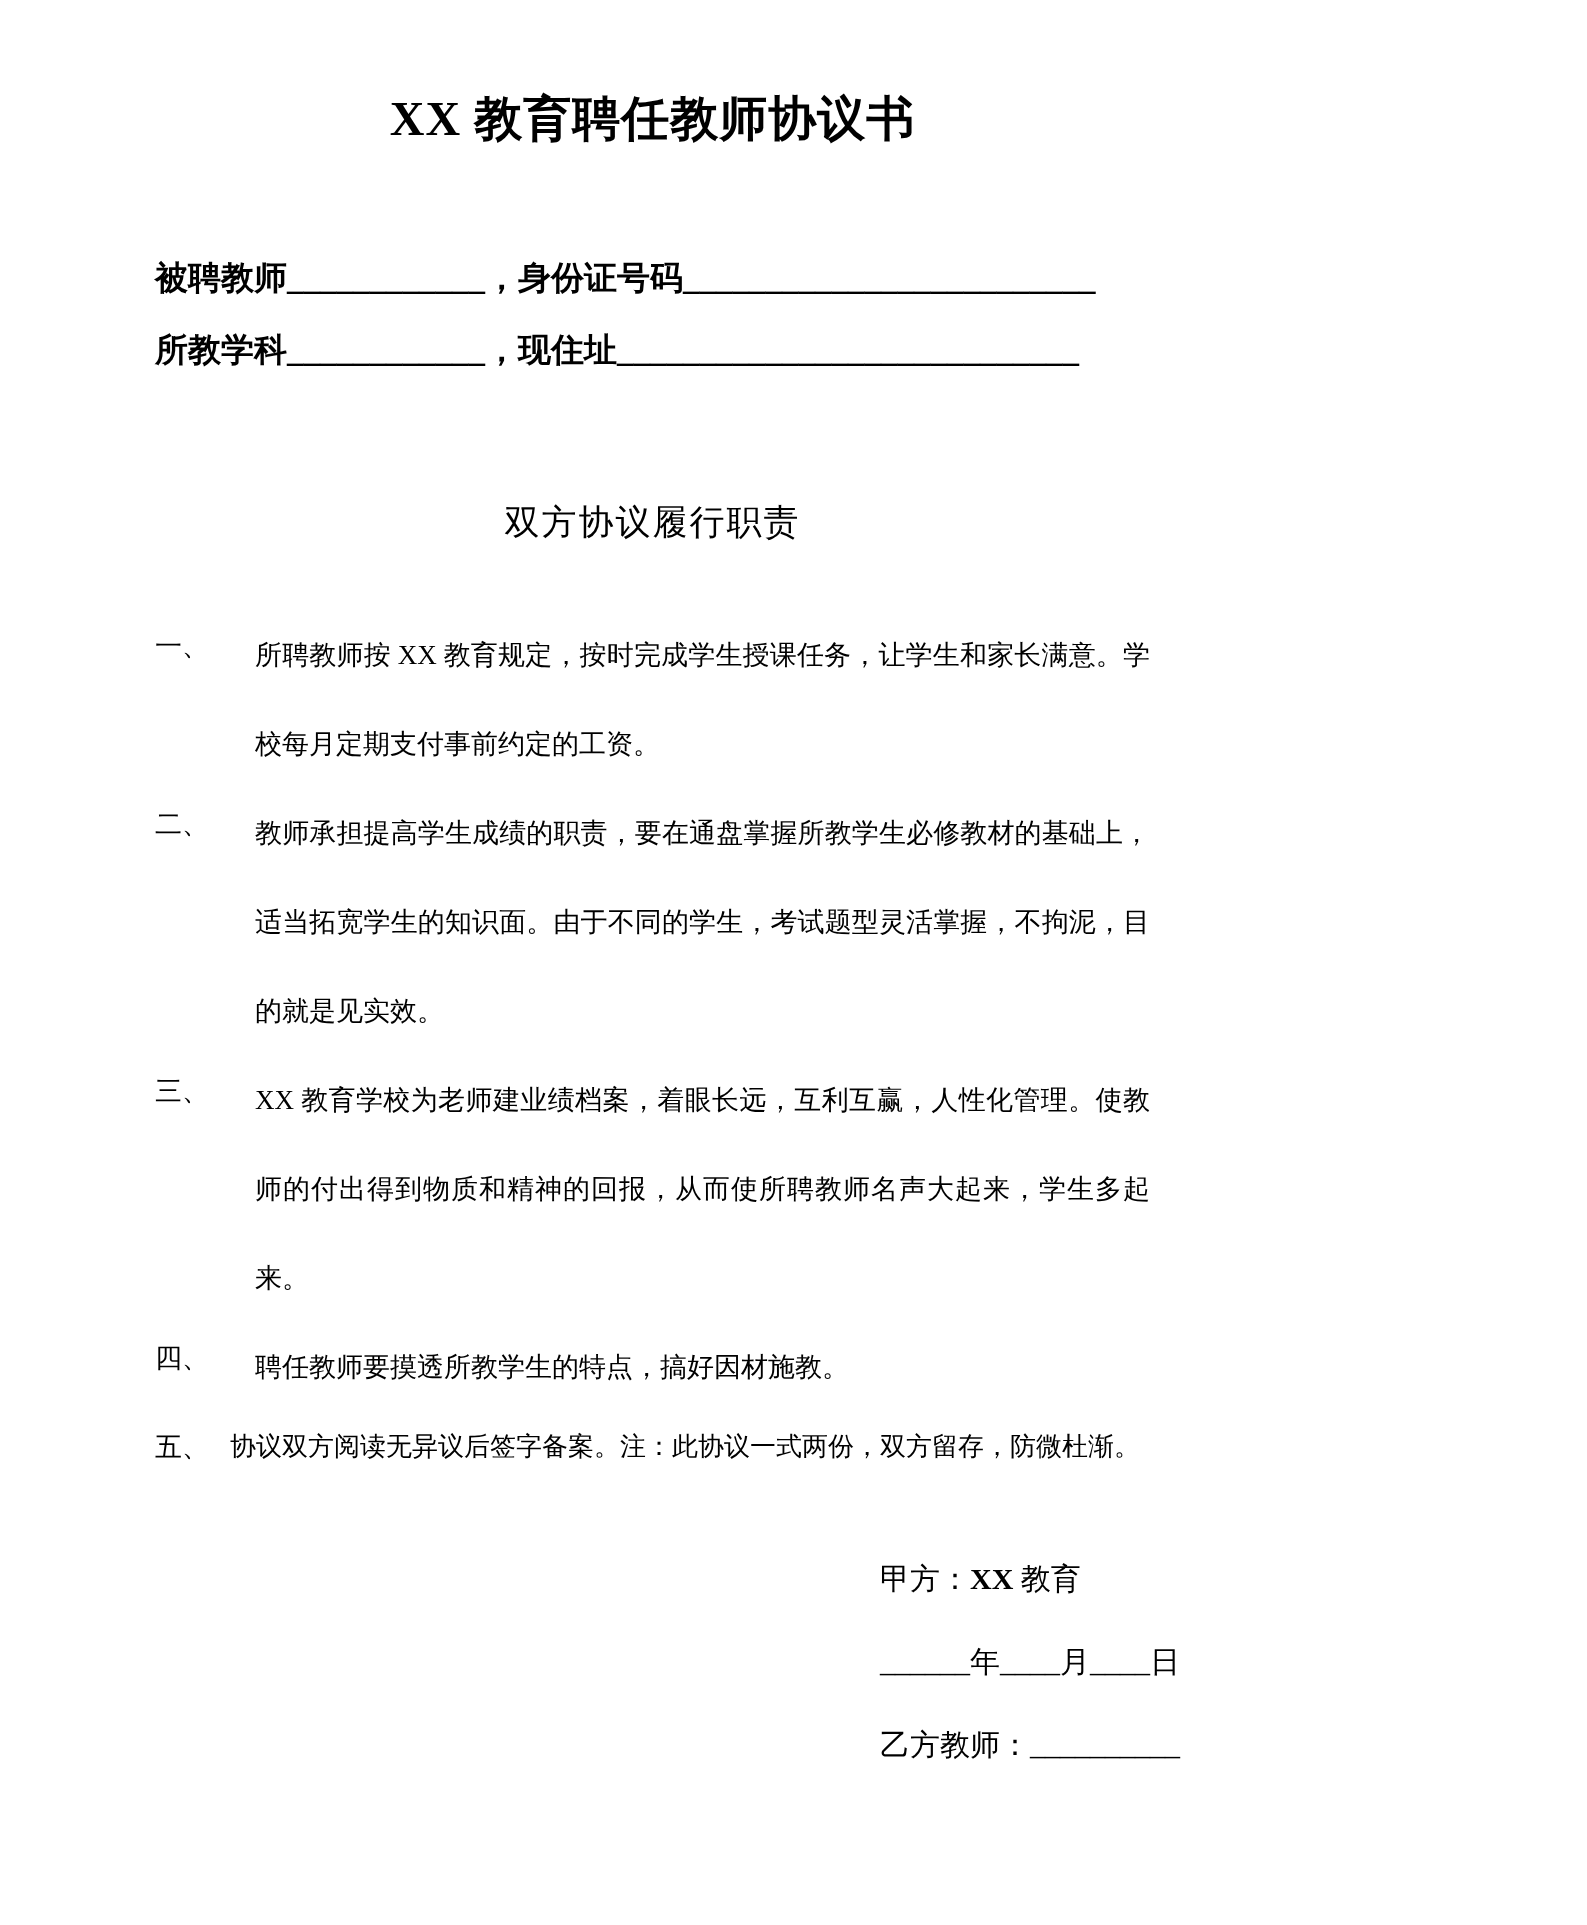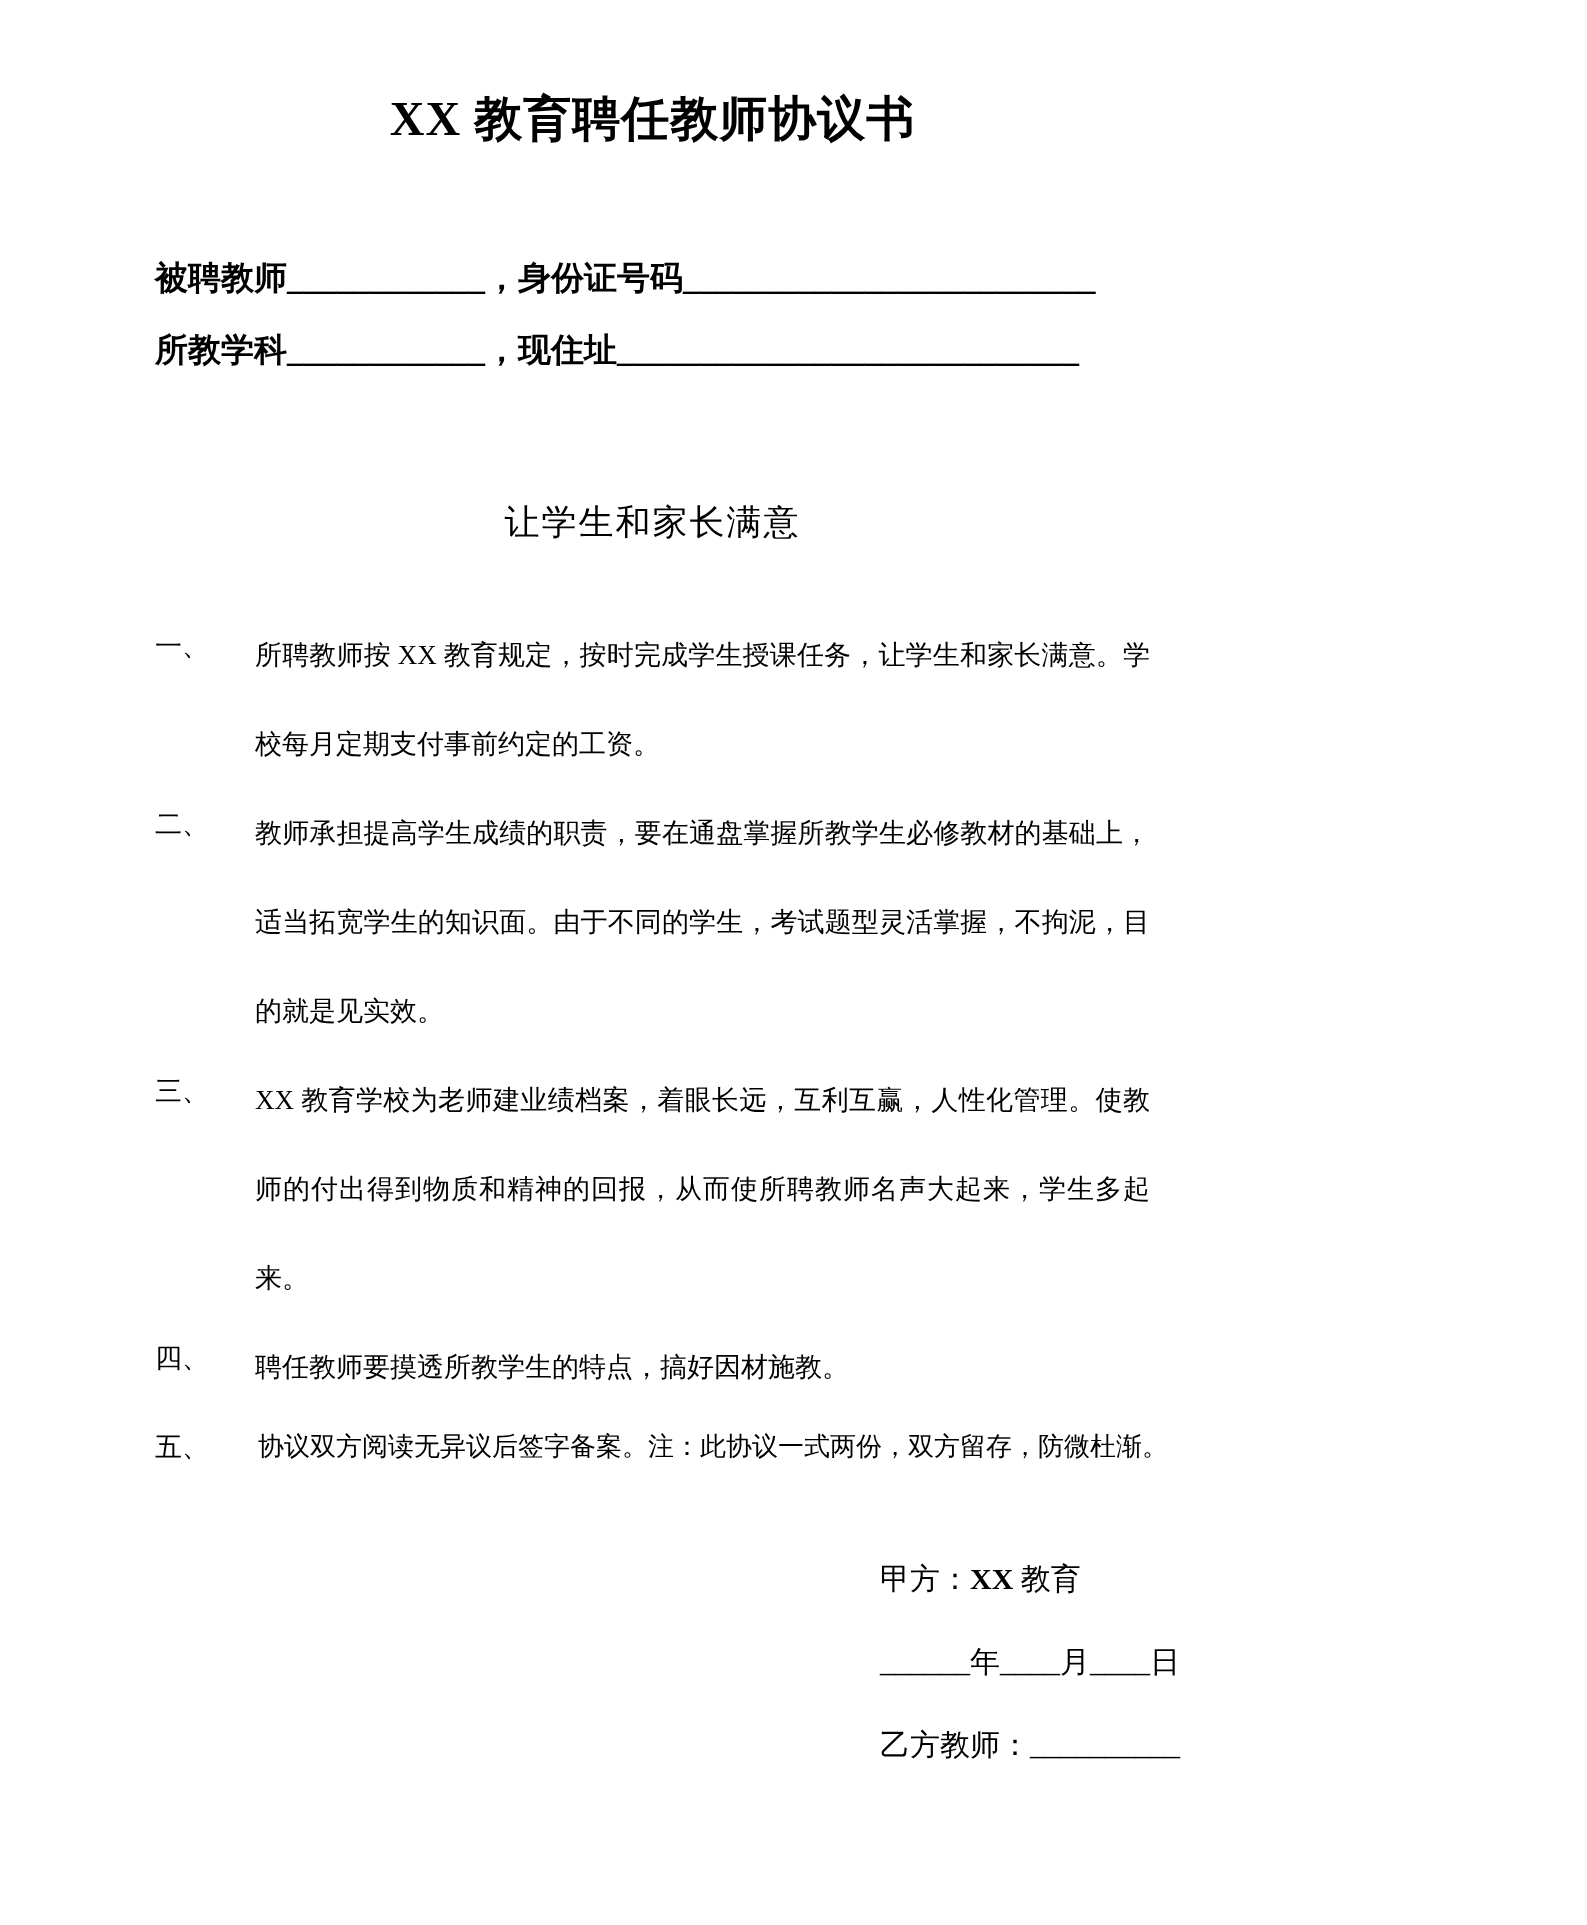--- a/index.html
+++ b/index.html
@@ -56,21 +56,21 @@
     line-height: 70px;
   }
   .clause-text {
     margin-left: 100px;
     font-size: 27px;
     line-height: 89px;
     text-align: justify;
     text-justify: inter-character;
   }
   .closing-note {
-    margin-left: 103px;
+    margin-left: 75px;
     font-size: 26px;
     line-height: 70px;
     white-space: nowrap;
   }
   .signature-block {
     margin-top: 55px;
     margin-left: 725px; 
     font-size: 30px;
   }
   .signature-line {
@@ -88,21 +88,21 @@
 
   <div class="fill-block">
     <div class="fill-line">
       <span>被聘教师</span><span class="blank">____________</span><span>，</span><span>身份证号码</span><span class="blank">_________________________</span><span></span>
     </div>
     <div class="fill-line">
       <span>所教学科</span><span class="blank">____________</span><span>，</span><span>现住址</span><span class="blank">____________________________</span><span></span>
     </div>
   </div>
 
-  <h2 class="section-heading">让学生和家长满意</h2>
+  <h2 class="section-heading">双方协议履行职责</h2>
 
   <div class="clause-list">
 
     <div class="clause">
       <span class="clause-num">一、</span>
       <div class="clause-text">所聘教师按 XX 教育规定，按时完成学生授课任务，让学生和家长满意。学校每月定期支付事前约定的工资。</div>
     </div>
 
     <div class="clause">
       <span class="clause-num">二、</span>

